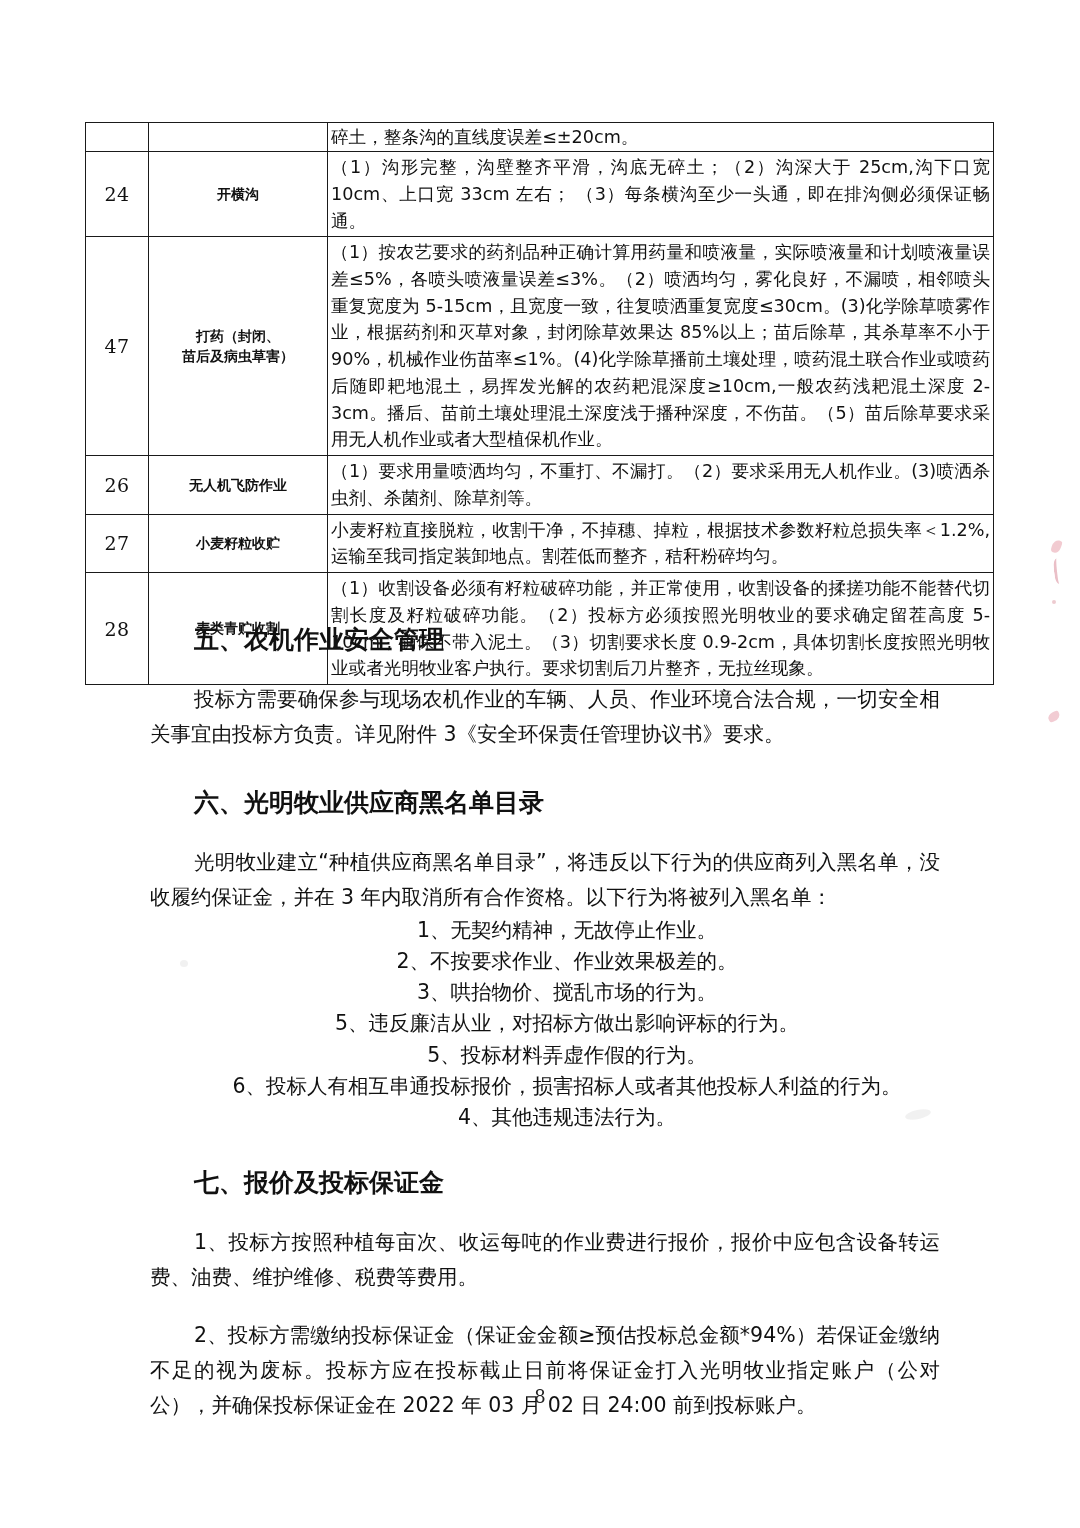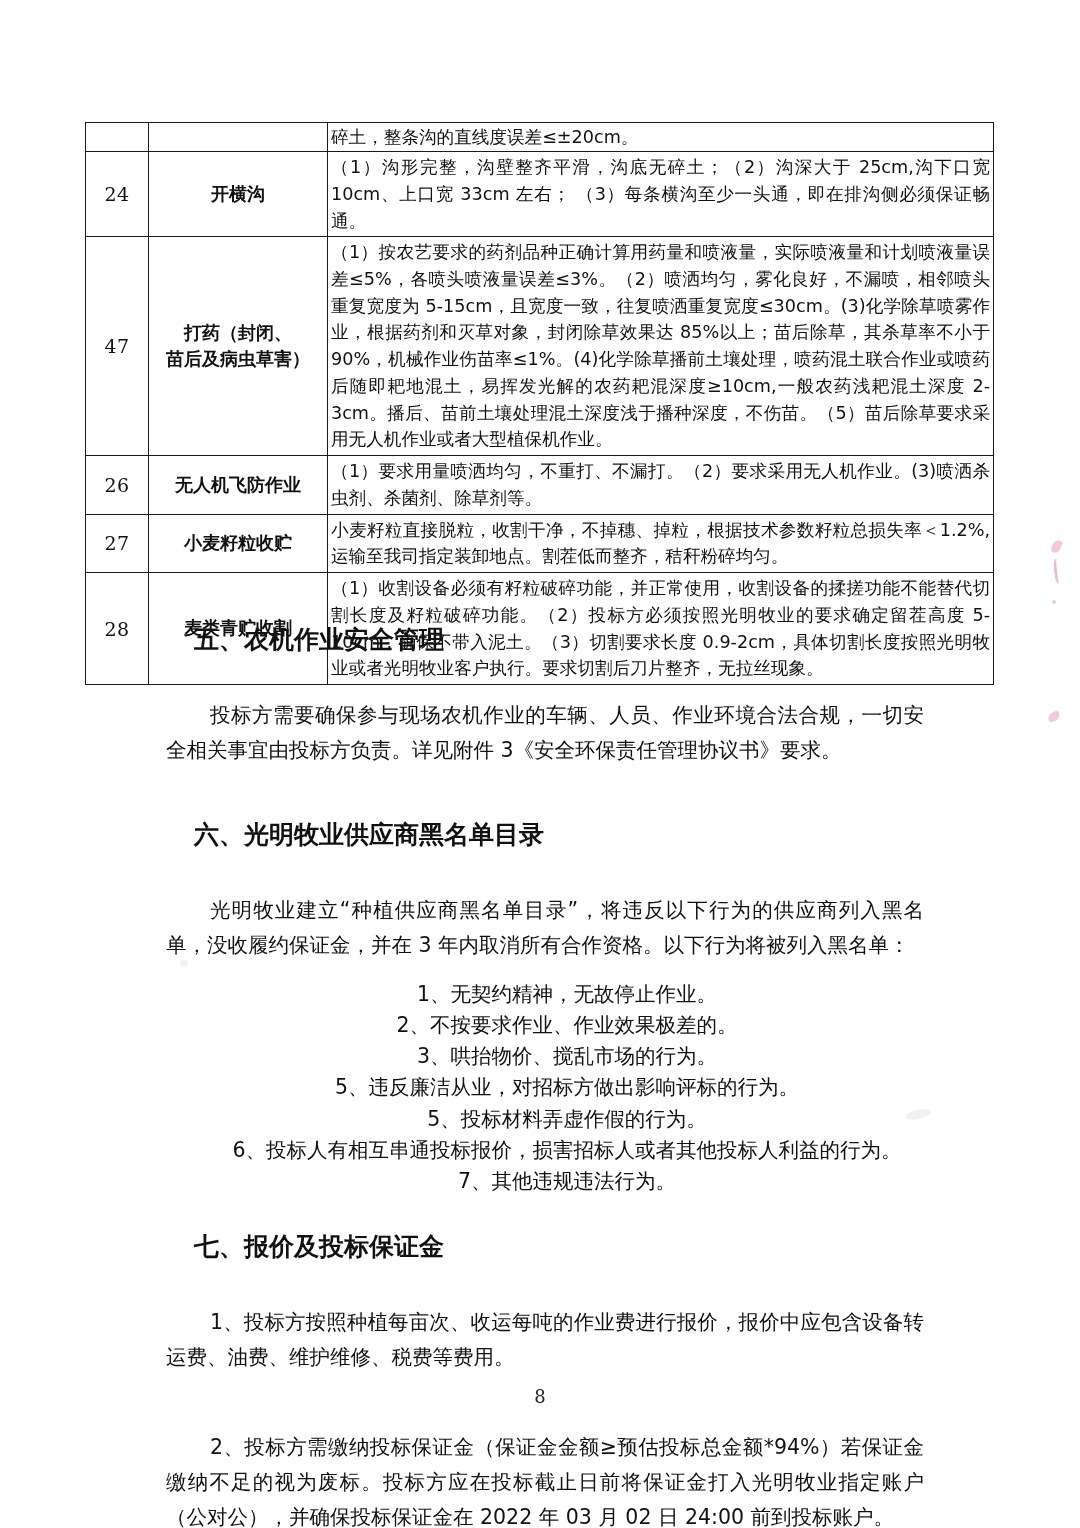--- a/index.html
+++ b/index.html
@@ -42,21 +42,21 @@
   .col-desc { width: 666px; }
 
   .cell-no {
     text-align: center;
     font-size: 19px;
     font-family: "DejaVu Serif", "Liberation Serif", serif;
     letter-spacing: 0.5px;
   }
   .cell-name {
     text-align: center;
-    font-size: 18px;
+    font-size: 14px;
     line-height: 1.45;
     font-family: "DejaVu Sans", sans-serif;
     font-weight: 600;
     white-space: nowrap;
     overflow: visible;
   }
   .cell-name.wrapname {
     white-space: normal;
     word-break: keep-all;
     text-align: center;
@@ -91,21 +91,21 @@
     padding-left: 44px;
     line-height: 1.6;
   }
   .para {
     font-size: 20.5px;
     line-height: 1.72;
     font-family: "DejaVu Sans", sans-serif;
     text-align: justify;
     text-align-last: left;
     text-indent: 44px;
-    margin: 16px;
+    margin: 0;
   }
   .gap-lg { height: 30px; }
   .gap-md { height: 22px; }
 
   .list {
     margin: 0;
     padding: 0;
     list-style: none;
   }
   .list li {
@@ -229,21 +229,21 @@
     <div class="gap-md"></div>
     <p class="para">光明牧业建立“种植供应商黑名单目录”，将违反以下行为的供应商列入黑名单，没收履约保证金，并在 3 年内取消所有合作资格。以下行为将被列入黑名单：</p>
 
     <ul class="list">
       <li>1、无契约精神，无故停止作业。</li>
       <li>2、不按要求作业、作业效果极差的。</li>
       <li>3、哄抬物价、搅乱市场的行为。</li>
       <li>5、违反廉洁从业，对招标方做出影响评标的行为。</li>
       <li>5、投标材料弄虚作假的行为。</li>
       <li>6、投标人有相互串通投标报价，损害招标人或者其他投标人利益的行为。</li>
-      <li>7、其他违规违法行为。</li>
+      <li>4、其他违规违法行为。</li>
     </ul>
 
     <div class="gap-lg"></div>
 
     <div class="heading">七、报价及投标保证金</div>
     <div class="gap-md"></div>
     <p class="para">1、投标方按照种植每亩次、收运每吨的作业费进行报价，报价中应包含设备转运费、油费、维护维修、税费等费用。</p>
     <div class="gap-md"></div>
     <p class="para">2、投标方需缴纳投标保证金（保证金金额≥预估投标总金额*94%）若保证金缴纳不足的视为废标。投标方应在投标截止日前将保证金打入光明牧业指定账户（公对公），并确保投标保证金在 2022 年 03 月 02 日 24:00 前到投标账户。</p>
 

